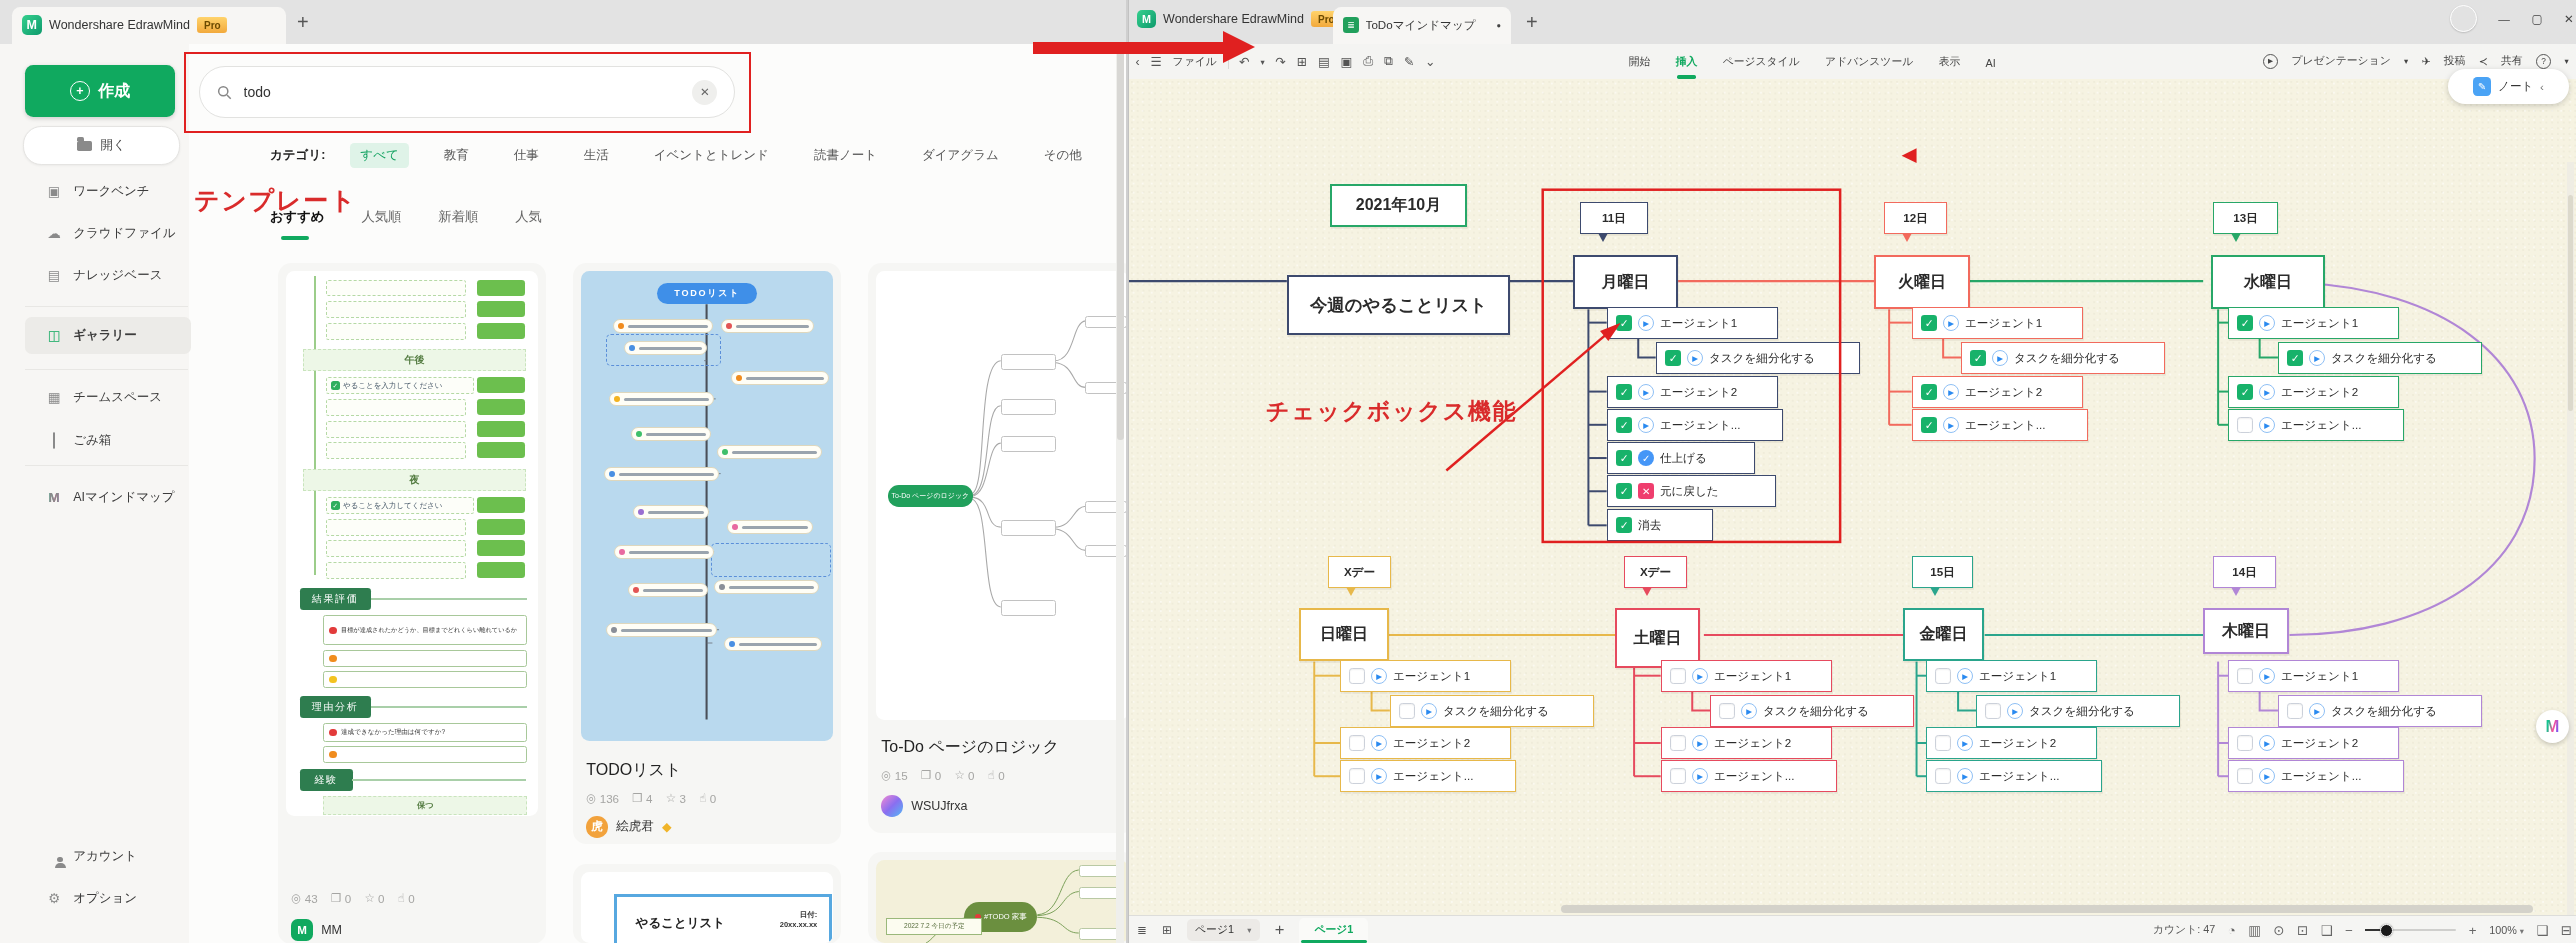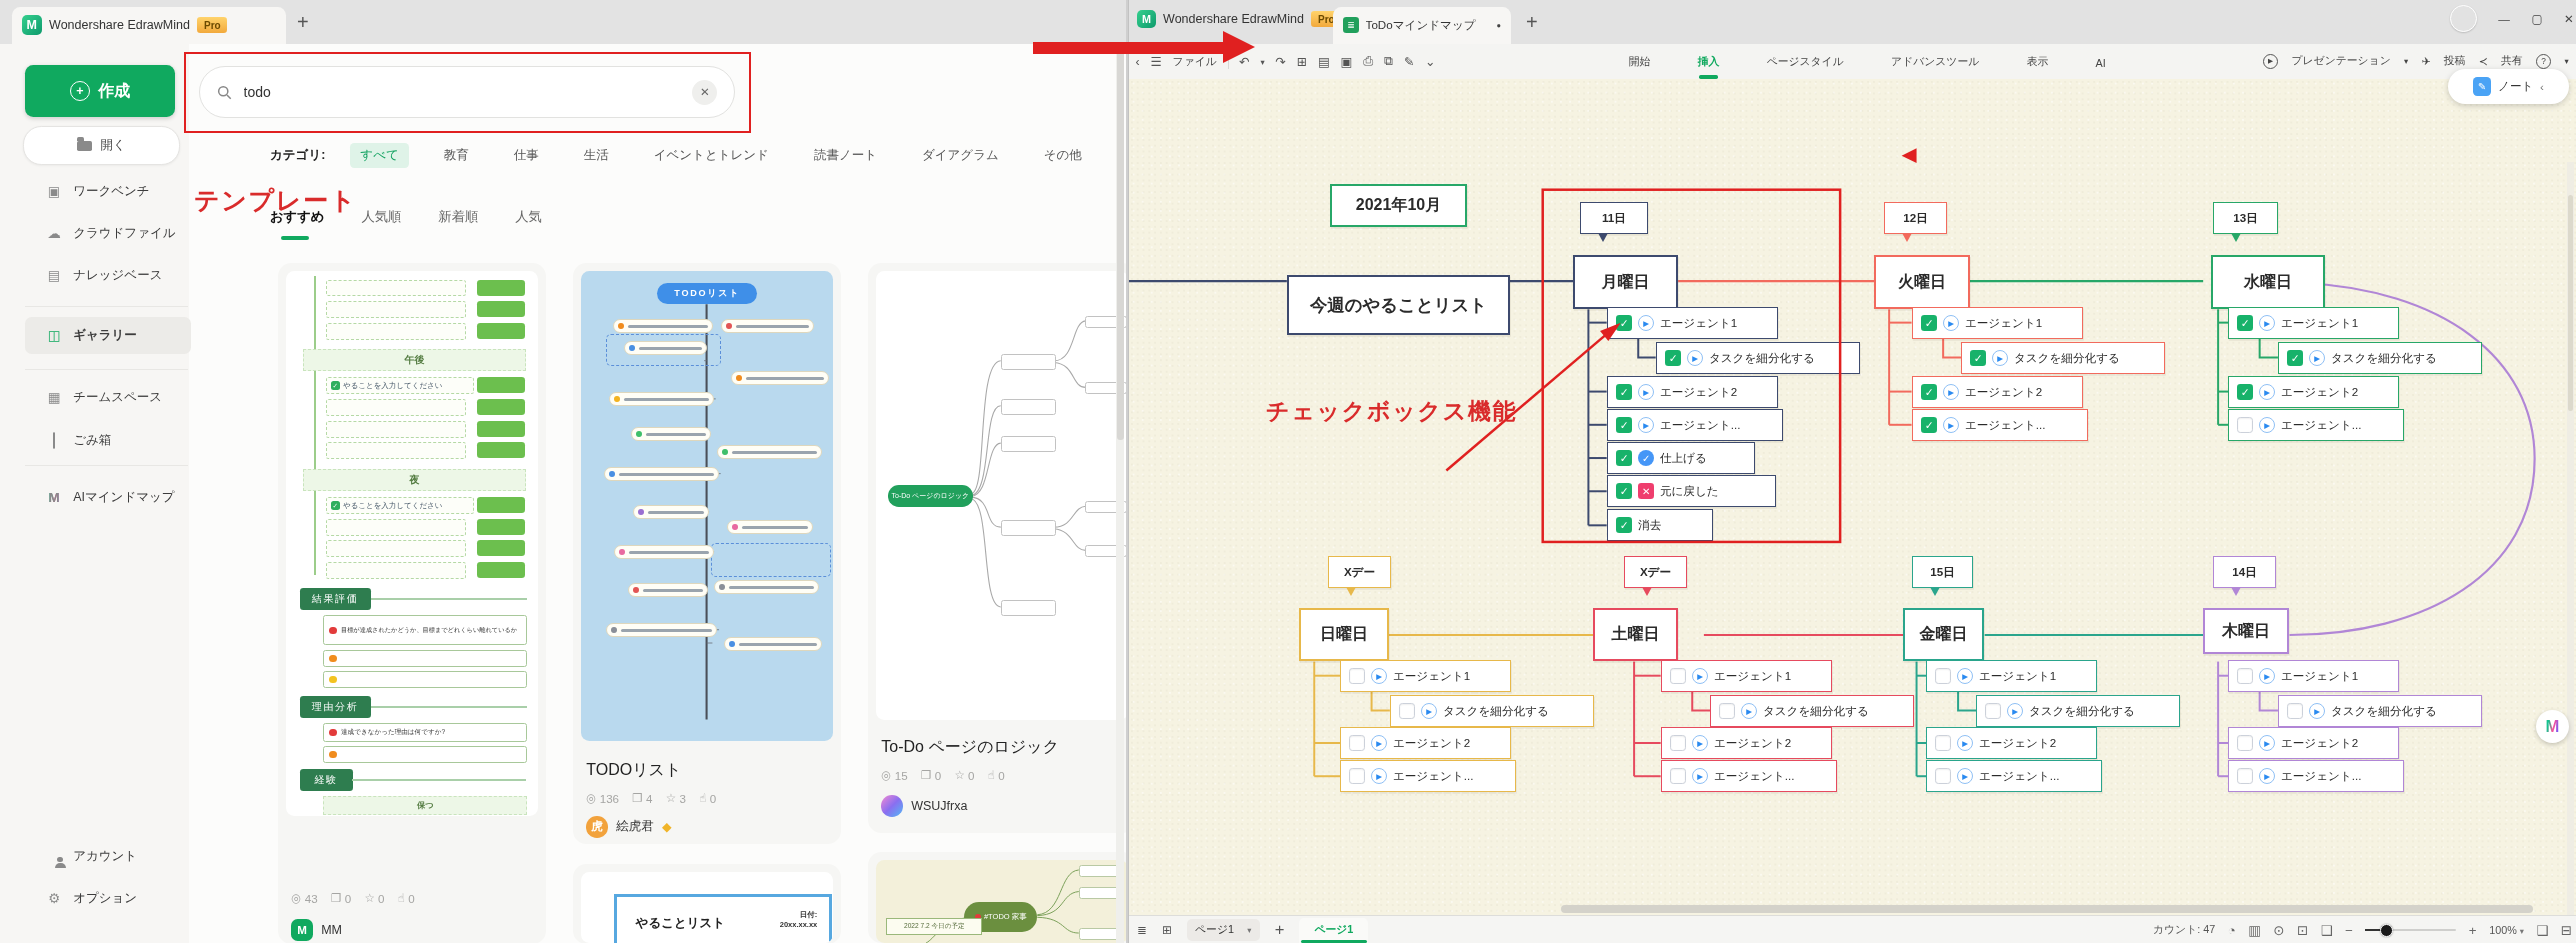--- a/index.html
+++ b/index.html
@@ -88,21 +88,21 @@
   .r-titlebar{left:0;top:0;width:100%;height:44px;background:#e2e2e2;}
   .r-applabel{left:8.3px;top:10px;display:flex;align-items:center;gap:7.5px;}
   .doc-tab{left:204px;top:6.6px;width:178px;height:37px;background:#f7f6f4;border-radius:8.3px 8.3px 0 0;display:flex;align-items:center;gap:6.6px;padding:0 10px;box-sizing:border-box;font-size:11.6px;color:#333;}
   .gdoc{width:16px;height:16px;border-radius:3.3px;background:#21a05c;color:#fff;font-size:9.1px;display:flex;align-items:center;justify-content:center;}
   .r-wcontrols{right:3.3px;top:0;height:37px;display:flex;align-items:center;gap:21.6px;color:#444;font-size:11.6px;}
   .avatar{width:25px;height:25px;border-radius:50%;background:conic-gradient(#f9c!0,#f9c,#9cf,#3fd,#f9c);border:1.7px solid #fff;box-shadow:0 0.8px 1.7px rgba(0,0,0,.2);}
   .r-toolbar{left:0;top:44px;width:100%;height:35px;background:#f4f4f2;border-bottom:0.8px solid #e1e1df;display:flex;align-items:center;}
   .tb-left{position:absolute;left:6.6px;display:flex;align-items:center;gap:10.8px;color:#555;font-size:12.5px;}
   .tb-left .txt{font-size:10.8px;color:#444;}
   .tbsep{width:0.8px;height:15px;background:#d8d8d6;}
-  .tb-menus{position:absolute;left:498px;display:flex;gap:44px;font-size:10.8px;color:#444;align-items:flex-end;}
+  .tb-menus{position:absolute;left:498px;display:flex;gap:22px;font-size:10.8px;color:#444;align-items:flex-end;}
   .tb-menus .mitem{position:relative;padding:5px 1.7px;}
   .tb-menus .sel{color:#10a95f;font-weight:700;}
   .tb-menus .sel::after{content:"";position:absolute;left:3.3px;right:3.3px;bottom:-5px;height:3.3px;border-radius:1.7px;background:#10a95f;}
   .tb-right{position:absolute;right:8.3px;display:flex;align-items:center;gap:13.3px;font-size:10.8px;color:#444;}
   .pcirc{width:13.3px;height:13.3px;border:1.2px solid #555;border-radius:50%;font-size:6.6px;display:flex;align-items:center;justify-content:center;}
   .canvas{left:0;top:79px;width:1448px;height:837px;background:#f6f3e2;background-image:radial-gradient(rgba(120,110,70,.05) 0.8px,transparent 1px),radial-gradient(rgba(255,255,255,.5) 0.8px,transparent 1px);background-size:5.8px 5.8px,9.1px 9.1px;}
   .notebtn{left:1319px;top:-10px;width:121px;height:35px;background:#fff;border-radius:17.4px;box-shadow:0 1.7px 6.6px rgba(0,0,0,.18);display:flex;align-items:center;justify-content:center;gap:6.6px;font-size:11.6px;color:#333;z-index:40;}
   .noteic{width:18.3px;height:18.3px;border-radius:4.2px;background:#4aa3f5;color:#fff;font-size:10px;display:flex;align-items:center;justify-content:center;}
   .aibtn{left:1407px;top:631px;width:33px;height:33px;border-radius:50%;background:#fff;box-shadow:0 1.7px 5px rgba(0,0,0,.2);display:flex;align-items:center;justify-content:center;font-size:16.6px;z-index:40;}
   
@@ -733,21 +733,21 @@
             <span class="cb off"></span>
             <span class="icir">▶</span>
             <span class="nowrap">エージェント2</span>
           </div>
           <div class="abs mnode task" style="left: 797px; top: 681px; width: 176px; height: 32px; border-color: rgb(42, 165, 140);">
             <span class="cb off"></span>
             <span class="icir">▶</span>
             <span class="nowrap">エージェント...</span>
           </div>
           <div class="abs mnode callout" style="left: 495px; top: 477px; width: 63px; height: 32px; border-color: rgb(230, 74, 94);">Xデー<span class="copt" style="border-top-color: rgb(230, 74, 94);"></span></div>
-          <div class="abs mnode daynode" style="left: 464px; top: 529px; width: 85px; height: 53px; border-color: rgb(230, 74, 94);">土曜日</div>
+          <div class="abs mnode daynode" style="left: 486px; top: 529px; width: 85px; height: 60px; border-color: rgb(230, 74, 94);">土曜日</div>
           <div class="abs mnode task" style="left: 532px; top: 581px; width: 171px; height: 32px; border-color: rgb(230, 74, 94);">
             <span class="cb off"></span>
             <span class="icir">▶</span>
             <span class="nowrap">エージェント1</span>
           </div>
           <div class="abs mnode task" style="left: 581px; top: 616px; width: 204px; height: 32px; border-color: rgb(230, 74, 94);">
             <span class="cb off"></span>
             <span class="icir">▶</span>
             <span class="nowrap">タスクを細分化する</span>
           </div>

